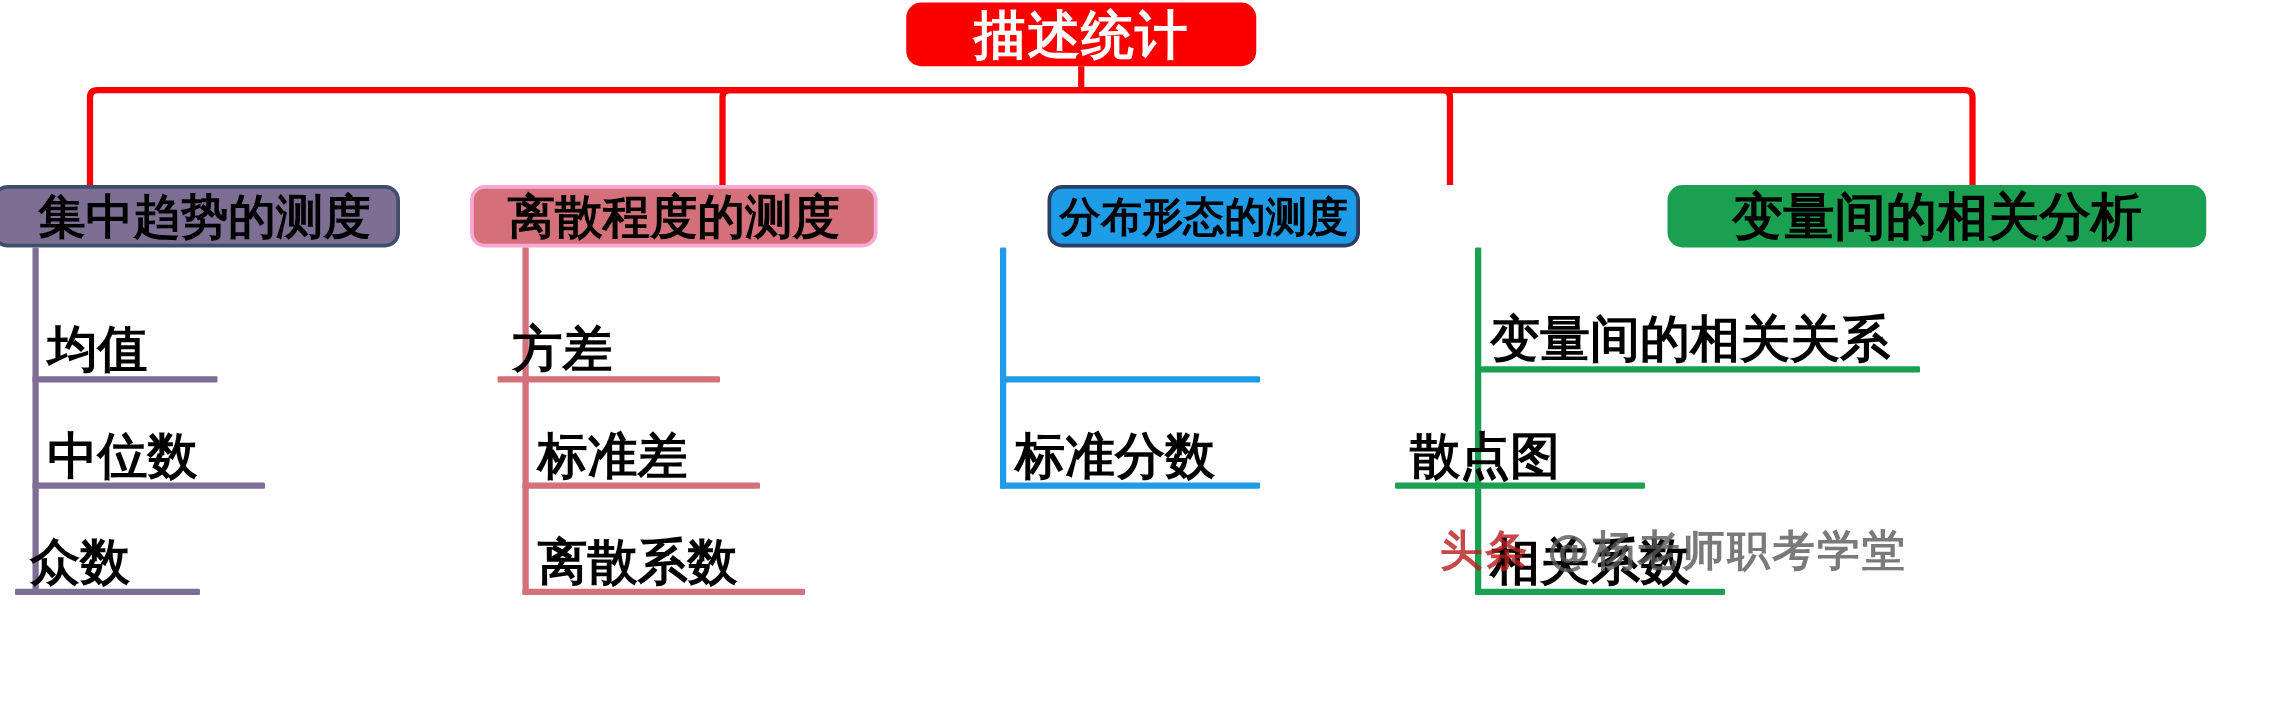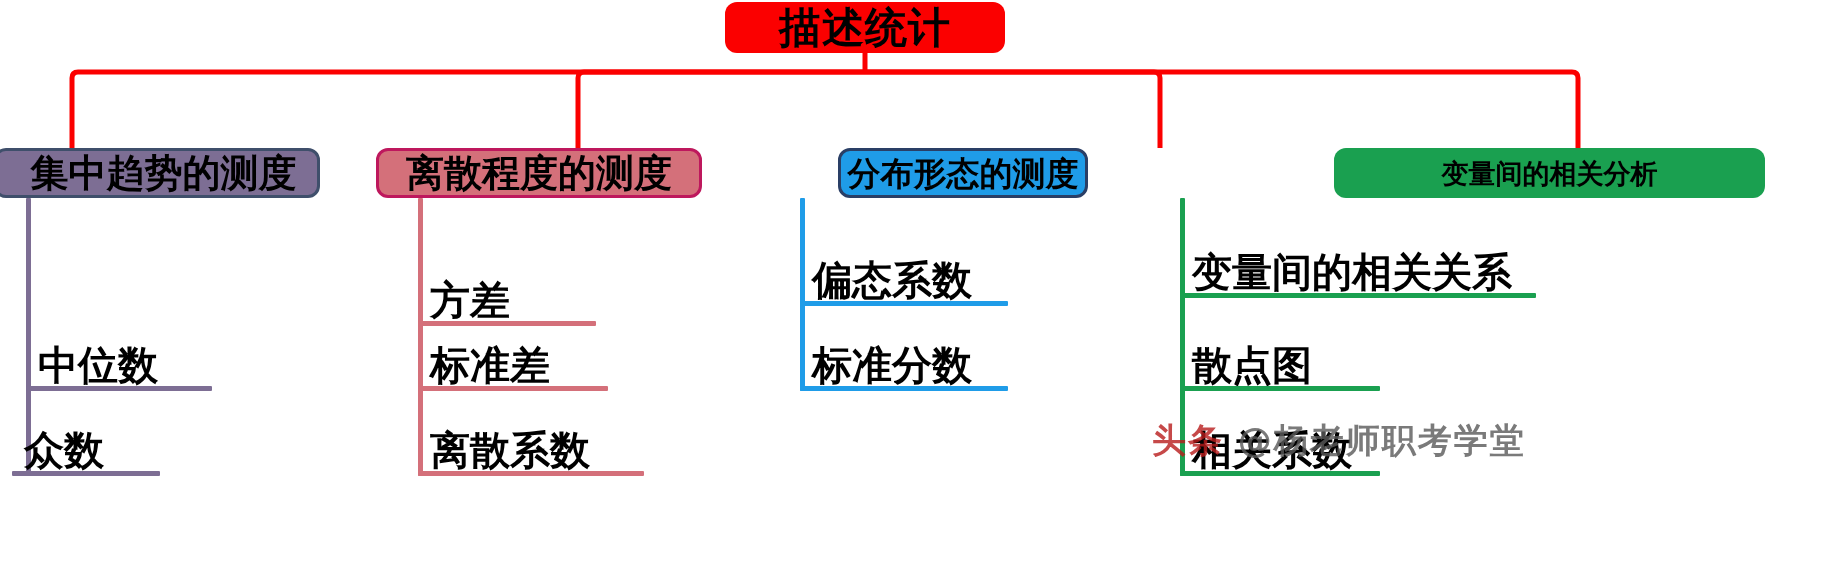--- a/index.html
+++ b/index.html
@@ -36,21 +36,21 @@
     position: absolute;
     display: flex;
     align-items: center;
     justify-content: center;
     border-radius: 12px;
     box-sizing: border-box;
   }
   .root-box .box-label {
     font-family: "DejaVu Serif", "Liberation Serif", serif;
     font-weight: bold;
-    color: #000000;
+    color: #ffffff;
     letter-spacing: 1px;
     white-space: nowrap;
     line-height: 1;
   }
 
   
   .branch-box {
     position: absolute;
     display: flex;
     align-items: center;
@@ -129,38 +129,42 @@
   <div class="root-box" style="left:725px; top:2px; width:280px; height:51px; background:#fb0000;">
     <span class="box-label" style="font-size:42px;">描述统计</span>
   </div>
 
   <div class="branch-box" style="left:-6px; top:148px; width:326px; height:50px; background:#7d6e94; border:3px solid #3f4f6b;">
     <span class="box-label" style="font-size:38px;margin-left:13px;">集中趋势的测度</span>
   </div>
 
   <div class="leaf-spine" style="left:26px; top:198px; height:278px; background:#7d6e94;"></div>
 
+  <div class="leaf-item" style="left:26px; top:248px; width:148px; height:58px;">
+    <span class="leaf-label">均值</span>
+    <div class="leaf-underline" style="width:148px; background:#7d6e94;"></div>
+  </div>
 
   <div class="leaf-item" style="left:26px; top:333px; width:186px; height:58px;">
     <span class="leaf-label">中位数</span>
     <div class="leaf-underline" style="width:186px; background:#7d6e94;"></div>
   </div>
 
   <div class="leaf-item" style="left:12px; top:418px; width:148px; height:58px;padding-left:20px;">
     <span class="leaf-label">众数</span>
     <div class="leaf-underline" style="width:148px; background:#7d6e94;"></div>
   </div>
 
-  <div class="branch-box" style="left:376px; top:148px; width:326px; height:50px; background:#d4707a; border:3px solid #be185d;">
+  <div class="branch-box" style="left:376px; top:148px; width:326px; height:50px; background:#d4707a; border:3px solid #f9a8d4;">
     <span class="box-label" style="font-size:38px;">离散程度的测度</span>
   </div>
 
   <div class="leaf-spine" style="left:418px; top:198px; height:278px; background:#d4707a;"></div>
 
-  <div class="leaf-item" style="left:418px; top:248px; width:178px; height:58px;margin-top:20px;">
+  <div class="leaf-item" style="left:398px; top:248px; width:178px; height:58px;">
     <span class="leaf-label">方差</span>
     <div class="leaf-underline" style="width:178px; background:#d4707a;"></div>
   </div>
 
   <div class="leaf-item" style="left:418px; top:333px; width:190px; height:58px;">
     <span class="leaf-label">标准差</span>
     <div class="leaf-underline" style="width:190px; background:#d4707a;"></div>
   </div>
 
   <div class="leaf-item" style="left:418px; top:418px; width:226px; height:58px;">
@@ -168,41 +172,40 @@
     <div class="leaf-underline" style="width:226px; background:#d4707a;"></div>
   </div>
 
   <div class="branch-box" style="left:838px; top:148px; width:250px; height:50px; background:#1f9ce8; border:3px solid #2a3f66;">
     <span class="box-label" style="font-size:33px;text-align:right;">分布形态的测度</span>
   </div>
 
   <div class="leaf-spine" style="left:800px; top:198px; height:193px; background:#1f9ce8;"></div>
 
   <div class="leaf-item" style="left:800px; top:248px; width:208px; height:58px;">
-    <span class="leaf-label">偏态系数</span>
     <div class="leaf-underline" style="width:208px; background:#1f9ce8;"></div>
   </div>
 
   <div class="leaf-item" style="left:800px; top:333px; width:208px; height:58px;">
     <span class="leaf-label">标准分数</span>
     <div class="leaf-underline" style="width:208px; background:#1f9ce8;"></div>
   </div>
 
   <div class="branch-box" style="left:1334px; top:148px; width:431px; height:50px; background:#1aa050; border:0;">
-    <span class="box-label" style="font-size:27px;">变量间的相关分析</span>
+    <span class="box-label" style="font-size:41px;">变量间的相关分析</span>
   </div>
 
   <div class="leaf-spine" style="left:1180px; top:198px; height:278px; background:#1aa050;"></div>
 
   <div class="leaf-item" style="left:1180px; top:240px; width:356px; height:58px;">
     <span class="leaf-label">变量间的相关关系</span>
     <div class="leaf-underline" style="width:356px; background:#1aa050;"></div>
   </div>
 
-  <div class="leaf-item" style="left:1180px; top:333px; width:200px; height:58px;padding-left:12px;">
+  <div class="leaf-item" style="left:1116px; top:333px; width:200px; height:58px;padding-left:12px;">
     <span class="leaf-label">散点图</span>
     <div class="leaf-underline" style="width:200px; background:#1aa050;"></div>
   </div>
 
   <div class="leaf-item" style="left:1180px; top:418px; width:200px; height:58px;padding-left:16px;">
     <span class="leaf-label">相关系数</span>
     <div class="leaf-underline" style="width:200px; background:#1aa050;"></div>
   </div>
 
   <div class="watermark" style="left:1152px; top:418px; font-size:34px;">

